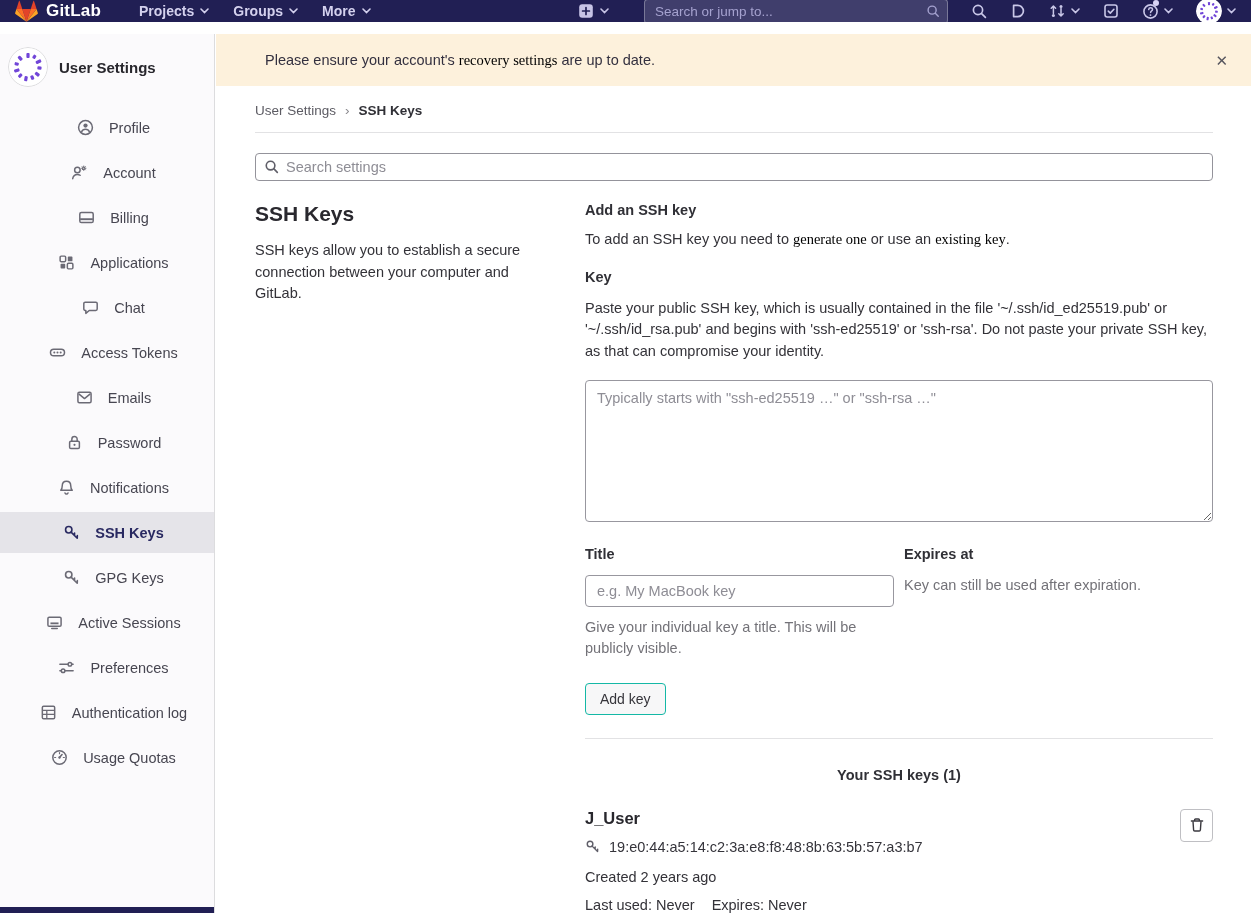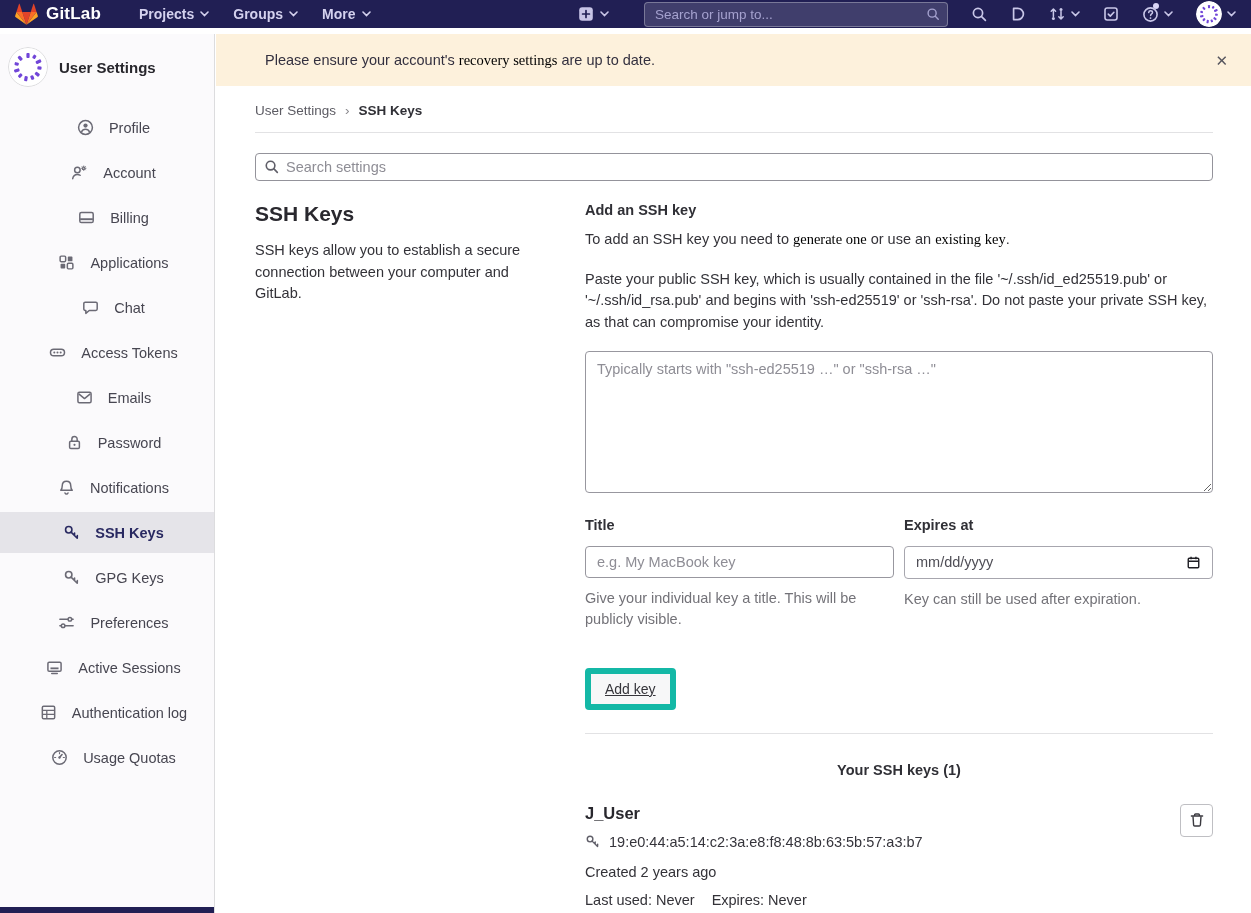--- a/index.html
+++ b/index.html
@@ -6,21 +6,21 @@
   html,body { margin:0; padding:0; background:#fff; }
   body {
     width:1251px; height:913px; overflow:hidden;
     font-family:"Liberation Sans", sans-serif;
     font-size:14.5px; color:#333238;
   }
   svg { display:block; }
 
   
   .navbar {
-    position:fixed; top:0; left:0; width:1251px; height:28px;
+    position:fixed; top:0; left:0; width:1251px; height:22px;
     background:#211f54; display:flex; align-items:center;
     justify-content:space-between; padding:0 15px; z-index:30;
   }
   .nav-left { display:flex; align-items:center; }
   .logo { display:flex; align-items:center; gap:8px; cursor:pointer; }
   .logo-text { color:#fff; font-size:17px; font-weight:bold; letter-spacing:.2px; }
   .nav-menu { display:flex; align-items:center; gap:24px; margin-left:38px; }
   .nav-item {
     display:flex; align-items:center; gap:6px; color:#d4d1ee;
     font-size:14px; font-weight:bold; cursor:pointer;
@@ -104,22 +104,22 @@
     padding:0 11px; font:inherit; color:#333; outline:none;
   }
   .date-box {
     height:33px; border:1px solid #a7a6ae; border-radius:4px; background:#fff;
     display:flex; align-items:center; justify-content:space-between;
     padding:0 11px; color:#4f4e56; cursor:text;
   }
   .date-box .cal { color:#1f1e24; }
   .fld-help { color:#737278; margin-top:10px; line-height:1.45; max-width:300px; }
   .btn {
-    margin-top:38px; background:#f7f7f8; border:6px solid #14b8a6; border-radius:4px;
-    padding:7px 14px; font:inherit; font-size:14px; color:#36353b; cursor:pointer;text-decoration:underline;
+    margin-top:24px; background:#f7f7f8; border:1px solid #14b8a6; border-radius:4px;
+    padding:7px 14px; font:inherit; font-size:14px; color:#36353b; cursor:pointer;
   }
   hr.sep { border:none; border-top:1px solid #e2e2e4; margin:23px 0 0; }
   .keys-heading { font-weight:bold; margin:28px 0 0; color:#303036;text-align:center; }
 
   .key-entry { margin-top:26px; display:flex; justify-content:space-between; align-items:flex-start; }
   .key-name { font-size:16.5px; font-weight:bold; color:#28272d; }
   .key-fp { margin-top:11px; display:flex; align-items:center; gap:9px; color:#35343b; }
   .key-fp .fp-ic { color:#5f5e68; }
   .key-created { margin-top:14px; }
   .key-meta { margin-top:12px; display:flex; gap:17px; }
@@ -386,37 +386,37 @@
           <svg width="17" height="17" viewBox="0 0 16 16">
             <circle cx="5.4" cy="5.4" r="3" fill="none" stroke="currentColor" stroke-width="1.5"></circle>
             <path d="M7.6 7.6l5.8 5.8M13.4 13.4l.1-2.5M10.8 10.8l.1-2.2" fill="none" stroke="currentColor" stroke-width="1.5" stroke-linecap="round"></path>
           </svg>
         </span>
       <span>GPG Keys</span>
     </li>
     <li class="sb-item">
       <span class="sb-ic">
           <svg width="17" height="17" viewBox="0 0 16 16">
+            <rect x="1.8" y="3" width="12.4" height="8.6" rx="1.2" fill="none" stroke="currentColor" stroke-width="1.4"></rect>
+            <path d="M4.2 8.8h7.6" stroke="currentColor" stroke-width="1.7"></path>
+            <path d="M5.4 13.6h5.2" stroke="currentColor" stroke-width="1.4" stroke-linecap="round"></path>
+          </svg>
+        </span>
+      <span>Active Sessions</span>
+    </li>
+    <li class="sb-item">
+      <span class="sb-ic">
+          <svg width="17" height="17" viewBox="0 0 16 16">
             <path d="M1.8 5h7.4M13 5h1.2" stroke="currentColor" stroke-width="1.5" stroke-linecap="round"></path>
             <circle cx="11.2" cy="5" r="1.7" fill="none" stroke="currentColor" stroke-width="1.4"></circle>
             <path d="M1.8 11H3M6.6 11h7.6" stroke="currentColor" stroke-width="1.5" stroke-linecap="round"></path>
             <circle cx="4.8" cy="11" r="1.7" fill="none" stroke="currentColor" stroke-width="1.4"></circle>
           </svg>
         </span>
       <span>Preferences</span>
-    </li>
-    <li class="sb-item">
-      <span class="sb-ic">
-          <svg width="17" height="17" viewBox="0 0 16 16">
-            <rect x="1.8" y="3" width="12.4" height="8.6" rx="1.2" fill="none" stroke="currentColor" stroke-width="1.4"></rect>
-            <path d="M4.2 8.8h7.6" stroke="currentColor" stroke-width="1.7"></path>
-            <path d="M5.4 13.6h5.2" stroke="currentColor" stroke-width="1.4" stroke-linecap="round"></path>
-          </svg>
-        </span>
-      <span>Active Sessions</span>
     </li>
     <li class="sb-item">
       <span class="sb-ic">
           <svg width="17" height="17" viewBox="0 0 16 16">
             <rect x="2.2" y="2.2" width="11.6" height="11.6" rx="1.2" fill="none" stroke="currentColor" stroke-width="1.4"></rect>
             <path d="M2.5 6h11M2.5 9.7h11M6.4 6v7.6" stroke="currentColor" stroke-width="1.2"></path>
           </svg>
         </span>
       <span>Authentication log</span>
     </li>
@@ -467,40 +467,32 @@
         <h1 class="page-title">SSH Keys</h1>
         <p class="page-desc">SSH keys allow you to establish a secure connection between your computer and GitLab.</p>
       </div>
 
       <div class="col-right">
         <p class="sec-title">Add an SSH key</p>
         <p class="intro">
           <span>To add an SSH key you need to </span><a class="lnk">generate one</a><span> or use an </span><a class="lnk">existing key</a><span>.</span>
         </p>
 
+        <label class="fld-label">Key</label>
         <p class="key-help">Paste your public SSH key, which is usually contained in the file '~/.ssh/id_ed25519.pub' or '~/.ssh/id_rsa.pub' and begins with 'ssh-ed25519' or 'ssh-rsa'. Do not paste your private SSH key, as that can compromise your identity.</p>
         <textarea class="key-input" placeholder="Typically starts with &quot;ssh-ed25519 …&quot; or &quot;ssh-rsa …&quot;" style=""></textarea>
 
         <div class="frm-row">
           <div class="frm-col">
             <label class="fld-label">Title</label>
             <input class="txt" type="text" placeholder="e.g. My MacBook key" style="">
             <div class="fld-help">Give your individual key a title. This will be publicly visible.</div>
           </div>
           <div class="frm-col">
             <label class="fld-label">Expires at</label>
-            <div class="date-box">
-              <span>mm/dd/yyyy</span>
-              <span class="cal">
-                <svg width="15" height="15" viewBox="0 0 16 16">
-                    <rect x="2.4" y="3.4" width="11.2" height="10.2" rx="1" fill="none" stroke="currentColor" stroke-width="1.5"></rect>
-                    <path d="M2.4 6.6h11.2M5.4 1.8v2.6M10.6 1.8v2.6" stroke="currentColor" stroke-width="1.5"></path>
-                  </svg>
-              </span>
-            </div>
             <div class="fld-help">Key can still be used after expiration.</div>
           </div>
         </div>
 
         <button class="btn">Add key</button>
 
         <hr class="sep">
 
         <p class="keys-heading">Your SSH keys (1)</p>
 

